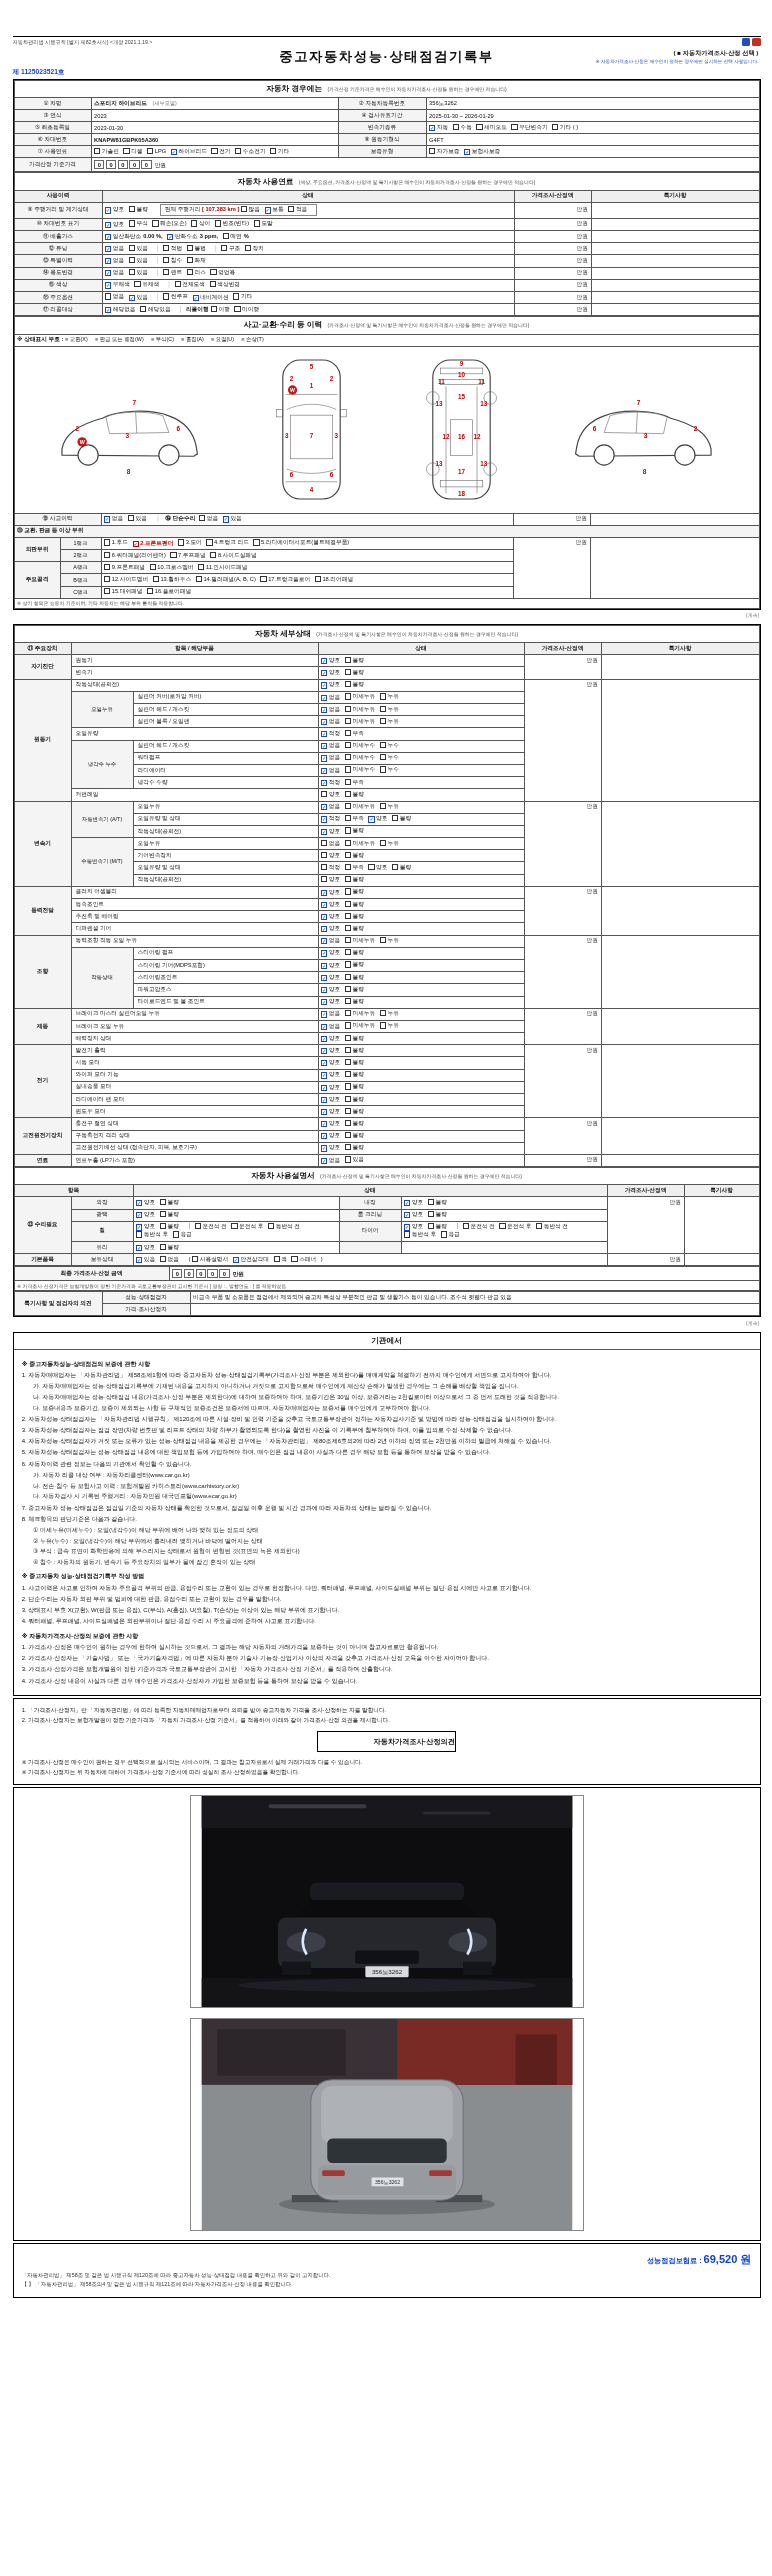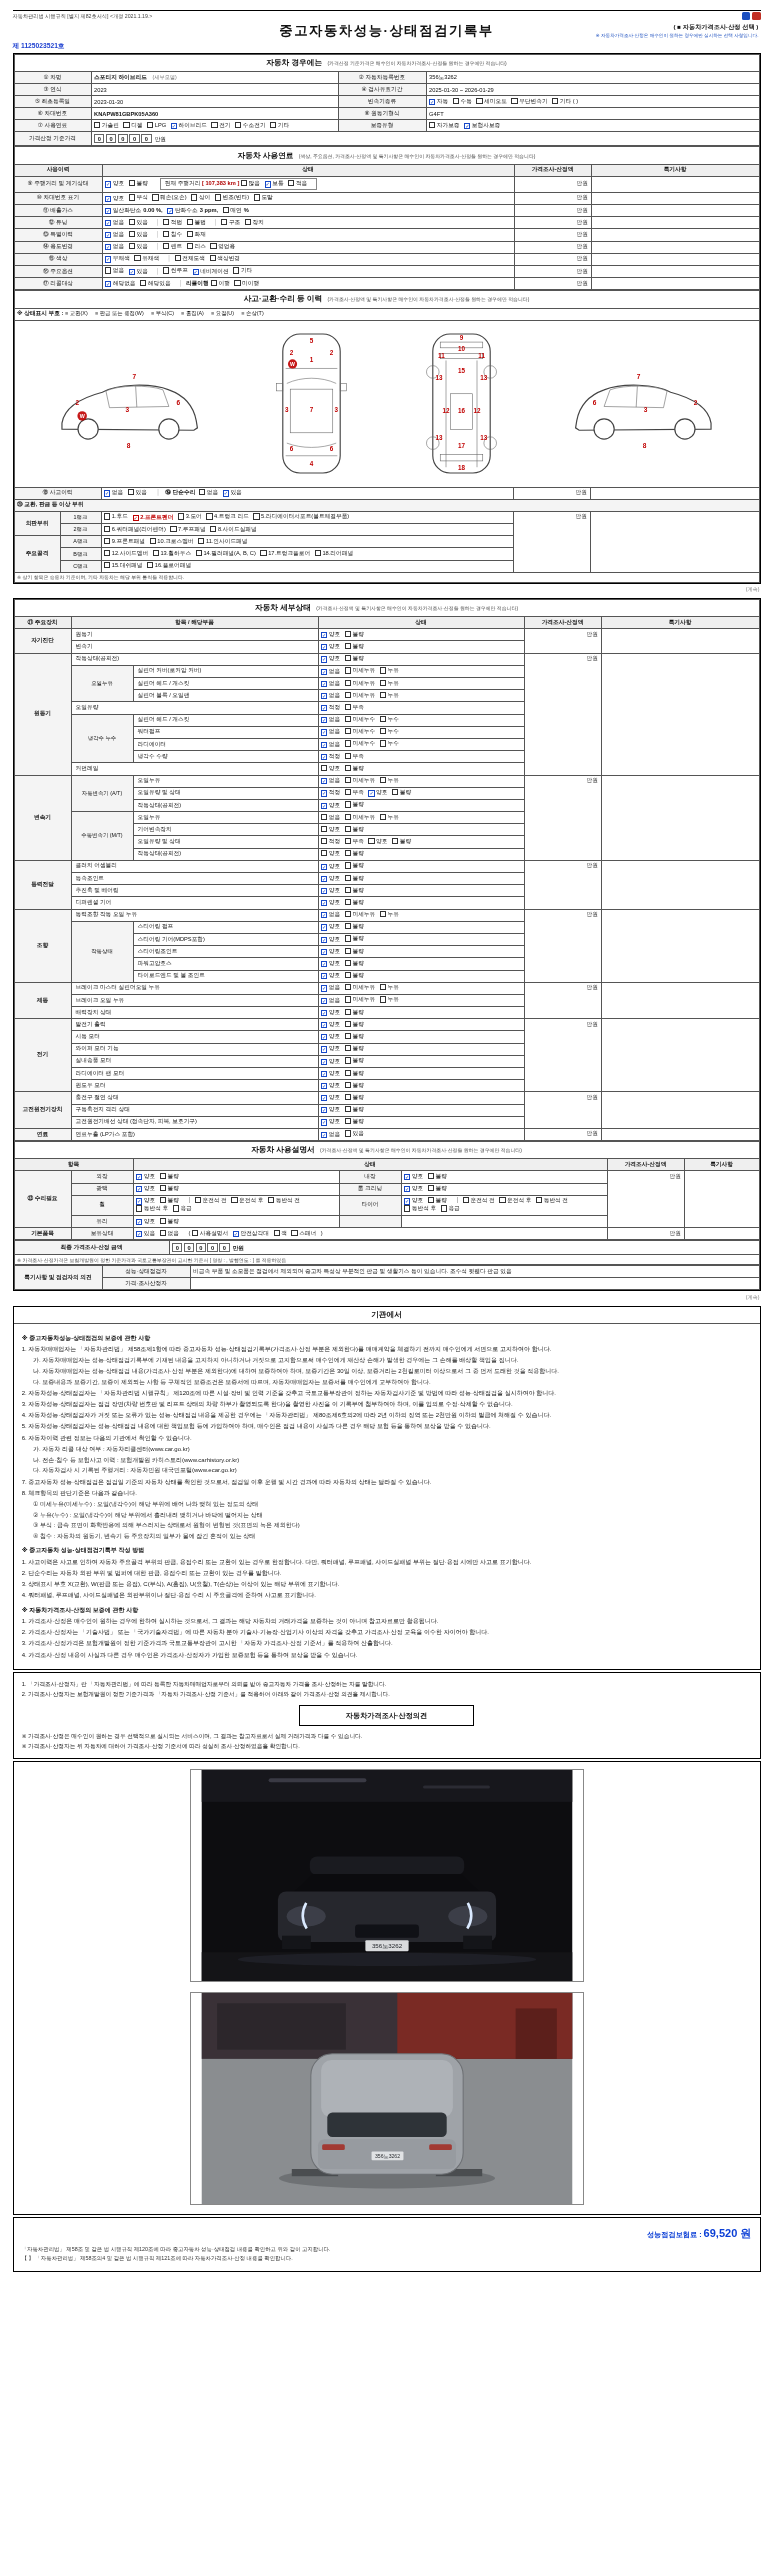--- a/index.html
+++ b/index.html
@@ -1,18 +1,18 @@
 <!DOCTYPE html>
 <html style="font-size:8.2px"><head>
 <meta charset="utf-8">
 <style>
 *{box-sizing:border-box;margin:0;padding:0;}
 body{width:773px;height:2576px;overflow:hidden;background:#fff;color:#111;
  font-family:"Liberation Sans","DejaVu Sans",sans-serif;}
-.sheet{width:748px;margin:0 auto;padding-top:10px;}
+.sheet{width:748px;margin:16px auto;padding-top:20px;}
 .topline{display:flex;justify-content:space-between;align-items:center;font-size:5.2px;color:#444;border-top:1px solid #000;padding-top:1px;}
 .badges{display:flex;gap:2.1px;}
 .badge{width:8.2px;height:8.2px;border-radius:1.5px;display:inline-block;}
 .b1{background:#1c4fbf;}
 .b2{background:#c23024;}
 .titlebar{position:relative;text-align:center;margin:2.1px 0 1px;}
 h1{font-size:13.4px;font-weight:bold;letter-spacing:1.5px;}
 .title-opt{position:absolute;right:2.1px;top:1px;font-size:6.2px;font-weight:bold;}
 .title-opt-note{position:absolute;right:2.1px;top:10.3px;font-size:4.6px;color:#1c4fbf;}
 .docno{color:#1c3fd0;font-size:6.7px;font-weight:bold;margin:2.1px 0 1.5px;}
@@ -53,21 +53,21 @@
 .dbody{fill:#fff;stroke:#444;stroke-width:2;}
 .rankcell .opt.on .olb{color:#c00000;font-weight:bold;}
 .rankcell .cb.ck{color:#c00000;border-color:#c00000;}
 .rk{font-size:5.4px;}
 .note-sm{font-size:4.9px;color:#444;}
 .notice-body{padding:5.2px 8.2px 7.2px;font-size:6px;line-height:1.62;}
 .n-h{font-weight:bold;margin:4.6px 0 1.5px;}
 .n-p{margin:1.5px 0;}
 .n-i{margin:1px 0 1px 11.3px;color:#222;}
 .op-body{padding:5.2px 8.2px;font-size:5.7px;line-height:1.6;}
-.op-box{display:block;width:175px;margin:5.2px auto;border:1px solid #000;text-align:center;font-weight:bold;font-size:7.2px;padding:4.1px 0;}
+.op-box{display:block;width:139px;margin:5.2px auto;border:1px solid #000;text-align:right;font-weight:bold;font-size:7.2px;padding:4.1px 0;}
 .photos-wrap{padding:7.2px 0 9.3px;display:flex;flex-direction:column;align-items:center;gap:9.3px;}
 .photo-frame{border:0.5px solid #888;line-height:0;}
 .sign-body{padding:5.2px 8.2px 7.2px;}
 .fee{text-align:right;font-size:7.2px;font-weight:bold;color:#0b3fd6;margin:3.1px 0 5.2px;}
 .fee-val{font-size:11px;}
 .sign-lines p{font-size:5.4px;color:#333;margin:1.5px 0;}
 .sign-title{border-bottom:0.5px solid #555;}
 .extra{margin-left:5.2px;padding-left:5.2px;border-left:0.5px solid #bbb;}
 .paren{margin-left:5.2px;}
 .subm{color:#777;font-size:5.2px;margin-left:4.1px;}

